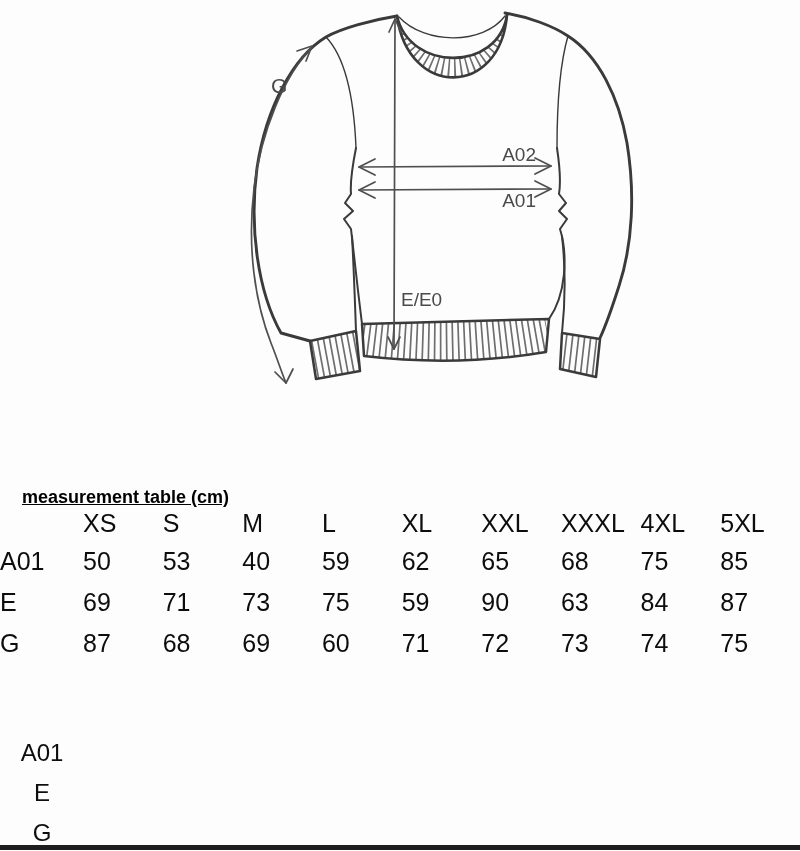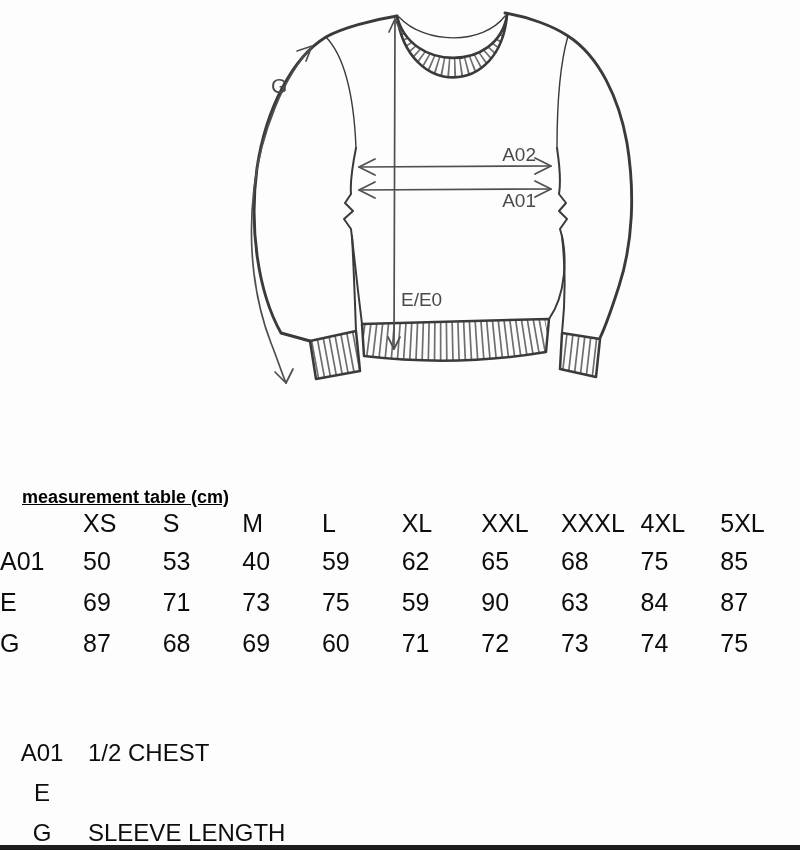--- a/index.html
+++ b/index.html
@@ -231,25 +231,23 @@
           <td>73</td>
           <td>74</td>
           <td>75</td>
         </tr>
       </tbody>
   </table>
 
   <div class="legend">
     <div class="legend-row">
       <span class="legend-code">A01</span>
-      <span class="legend-label">1/2 CHEST</span>
     </div>
     <div class="legend-row">
       <span class="legend-code">E</span>
     </div>
     <div class="legend-row">
       <span class="legend-code">G</span>
-      <span class="legend-label">SLEEVE LENGTH</span>
     </div>
   </div>
 
   <div class="bottom-bar"></div>
 </div>
 
 </body></html>

